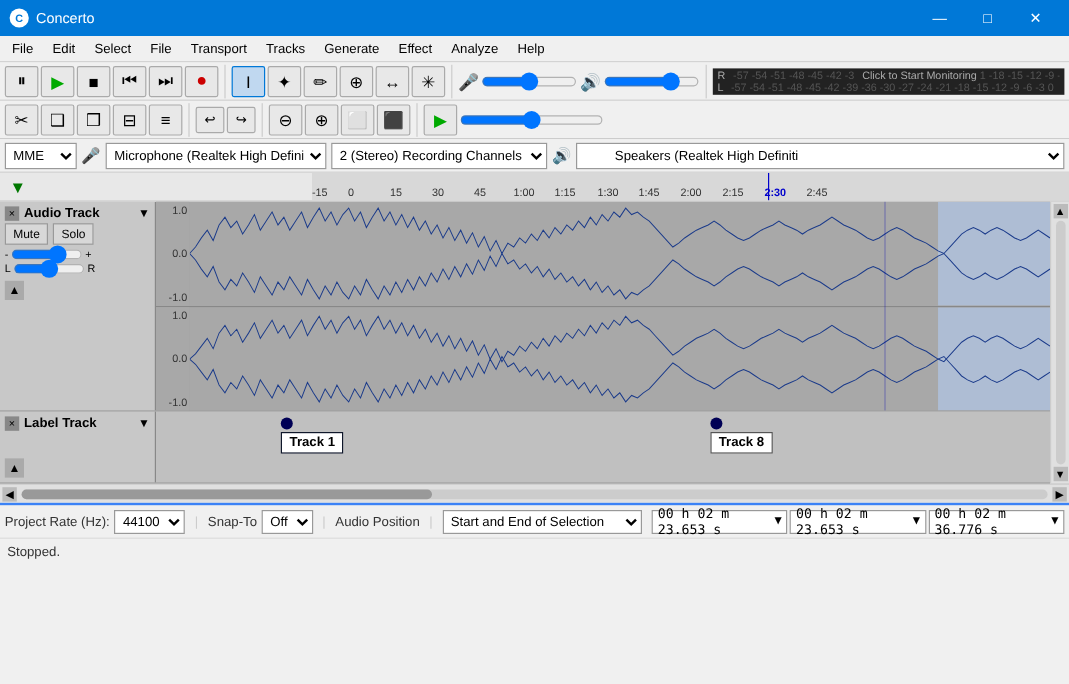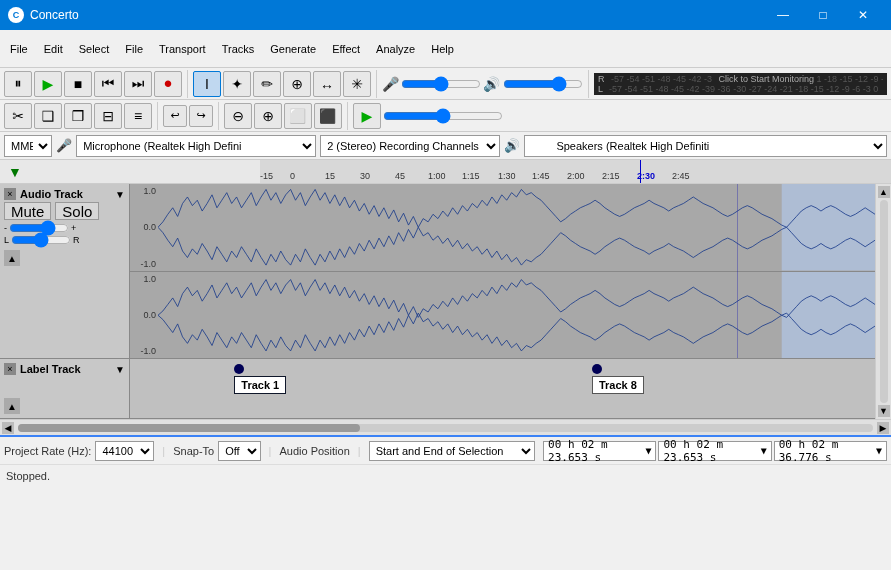--- a/index.html
+++ b/index.html
@@ -6,21 +6,21 @@
     body { font-family: 'Segoe UI', Tahoma, sans-serif; font-size: 11px; background: #f0f0f0; width: 891px; height: 570px; overflow: hidden; }
 
     
     .title-bar { background: #0078d7; color: white; height: 30px; display: flex; align-items: center; padding: 0 8px; user-select: none; }
     .title-bar .app-icon { width: 16px; height: 16px; margin-right: 6px; background: #fff; border-radius: 50%; display: flex; align-items: center; justify-content: center; font-size: 9px; color: #0078d7; font-weight: bold; }
     .title-bar .title-text { flex: 1; font-size: 12px; }
     .title-bar .win-controls { display: flex; gap: 0; }
     .win-btn { width: 40px; height: 30px; display: flex; align-items: center; justify-content: center; cursor: pointer; font-size: 12px; color: white; }
 
     
-    .menu-bar { background: #f0f0f0; border-bottom: 1px solid #ccc; height: 38px; display: flex; align-items: center; padding: 0 2px; }
+    .menu-bar { background: #f0f0f0; border-bottom: 1px solid #ccc; height: 22px; display: flex; align-items: center; padding: 0 2px; }
     .menu-item { padding: 2px 8px; cursor: pointer; font-size: 11px; height: 100%; display: flex; align-items: center; }
 
     
     .toolbar { background: #f0f0f0; border-bottom: 1px solid #ccc; display: flex; align-items: center; padding: 2px 4px; gap: 2px; flex-wrap: nowrap; }
     .toolbar-separator { width: 1px; height: 28px; background: #ccc; margin: 0 3px; }
     .tb-btn { width: 28px; height: 26px; background: #e8e8e8; border: 1px solid #aaa; border-radius: 2px; cursor: pointer; display: flex; align-items: center; justify-content: center; font-size: 14px; }
     .tb-btn.active { background: #c0d8f0; border-color: #0078d7; }
     .tb-btn.record { color: #cc0000; }
     .tb-btn.play-green { color: #00aa00; }
 
@@ -38,21 +38,21 @@
     .timeline-arrow { color: #007700; font-size: 14px; cursor: pointer; }
 
     
     .track-container { display: flex; border-bottom: 1px solid #888; }
     .track-controls { width: 130px; background: #c8c8c8; border-right: 1px solid #888; padding: 4px; flex-shrink: 0; }
     .track-header { display: flex; align-items: center; justify-content: space-between; margin-bottom: 2px; }
     .track-close { width: 12px; height: 12px; background: #888; cursor: pointer; display: flex; align-items: center; justify-content: center; font-size: 9px; }
     .track-name { font-size: 11px; font-weight: bold; flex: 1; margin: 0 4px; }
     .track-menu { font-size: 10px; cursor: pointer; }
     .track-btns { display: flex; gap: 4px; margin-bottom: 2px; }
-    .track-btn { height: 18px; font-size: 15px; background: #d8d8d8; border: 1px solid #999; cursor: pointer; padding: 0 6px; }
+    .track-btn { height: 18px; font-size: 10px; background: #d8d8d8; border: 1px solid #999; cursor: pointer; padding: 0 6px; }
     .volume-row { display: flex; align-items: center; font-size: 9px; gap: 2px; }
     .pan-row { display: flex; align-items: center; font-size: 9px; gap: 2px; margin-bottom: 2px; }
     .track-info { font-size: 9px; color: #333; }
     .track-collapse { width: 16px; height: 16px; background: #aaa; cursor: pointer; display: flex; align-items: center; justify-content: center; font-size: 10px; margin-top: 4px; }
 
     
     .label-track { display: flex; border-bottom: 1px solid #888; height: 60px; }
     .label-controls { width: 130px; background: #c8c8c8; border-right: 1px solid #888; padding: 4px; flex-shrink: 0; }
 
     
@@ -174,25 +174,25 @@
   </div>
   <div class="toolbar-separator"></div>
 
   <div style="display:flex; align-items:center; gap:2px; flex:1;">
     <button class="tb-btn play-green">▶</button>
     <input type="range" value="50" min="0" max="100" style="width: 120px;">
   </div>
 </div>
 
 <div class="device-bar">
-  <select class="device-select" style="width:48px;">
+  <select class="device-select" style="width:60px;">
     <option>MME</option>
   </select>
   <span style="font-size:13px;">🎤</span>
-  <select class="device-select" style="width:240px;">
+  <select class="device-select" style="width:184px;">
     <option>Microphone (Realtek High Defini</option>
   </select>
   <select class="device-select" style="width:180px;">
     <option>2 (Stereo) Recording Channels</option>
   </select>
   <span style="font-size:13px;">🔊</span>
   <select class="device-select" style="flex:1;padding-left:27px;">
     <option>Speakers (Realtek High Definiti</option>
   </select>
 </div>

